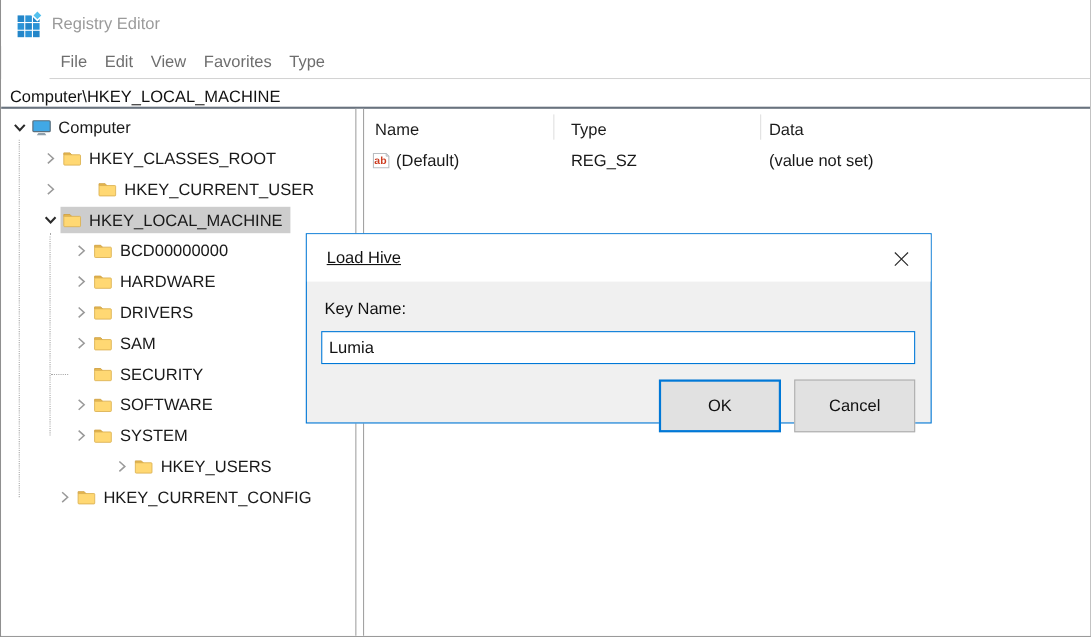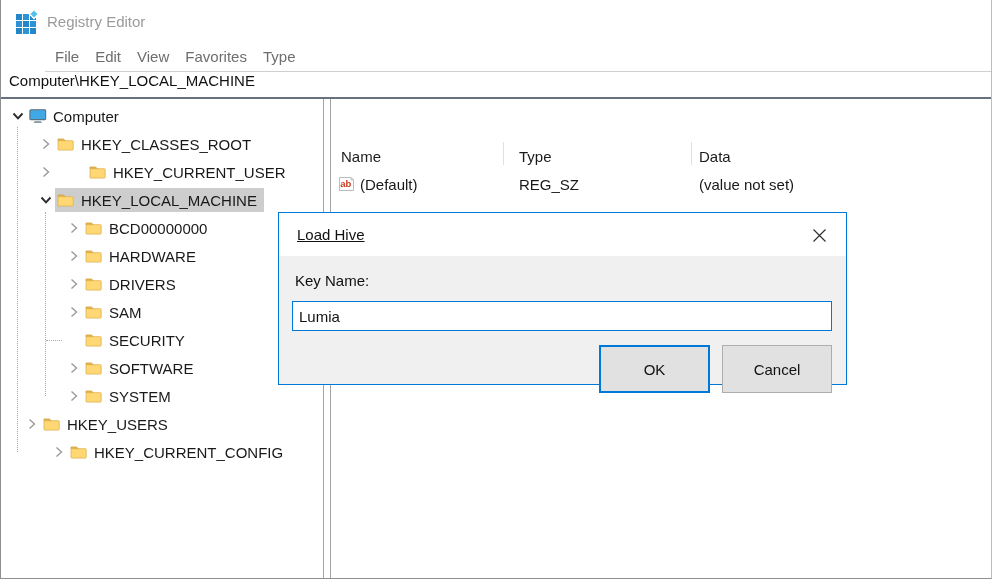--- a/index.html
+++ b/index.html
@@ -20,27 +20,27 @@
   }
   
   .titlebar{height:42px;display:flex;align-items:center;padding-left:12px;background:#fff;}
   .app-icon{width:26px;height:26px;margin-right:8px;display:inline-flex;}
   .win-title{font-size:15px;color:var(--title-text);}
   
   .menubar{height:30px;display:flex;align-items:center;padding-left:2px;
     border-bottom:1px solid #cfcfcf;margin-left:44px;}
   .menu-item{font-size:15px;color:var(--menu-text);padding:0 8px;line-height:29px;}
   
-  .addressbar{height:27px;display:flex;align-items:flex-start;padding-left:8px;
+  .addressbar{height:27px;display:flex;align-items:flex-end;padding-left:8px;
     border-bottom:2px solid #68727e;font-size:15px;color:#111;background:#fff;}
   
   .main{display:flex;height:480px;position:relative;background:#fff;}
   .tree-panel{width:322px;position:relative;overflow:hidden;padding-top:3px;}
   .splitter{width:8px;border-left:1px solid #a3a3a3;border-right:1px solid #a3a3a3;background:#fff;}
-  .list-panel{flex:1;position:relative;padding-top:4px;margin-top:38px;}
+  .list-panel{flex:1;position:relative;padding-top:4px;}
   
   .tree-row{height:28px;display:flex;align-items:center;font-size:15px;color:#191919;white-space:nowrap;}
   .chevron{width:18px;height:18px;display:inline-flex;align-items:center;justify-content:center;flex:0 0 18px;}
   .tree-content{display:inline-flex;align-items:center;height:24px;padding:0 7px 0 2px;}
   .tree-content.selected{background:var(--selection);}
   .tree-icon{width:18px;height:16px;display:inline-flex;align-items:center;margin-right:6px;}
   .guide{position:absolute;border-left:1px dotted #a8a8a8;width:0;}
   .guide-h{position:absolute;border-top:1px dotted #a8a8a8;height:0;}
   
   .list-header,.list-row{display:grid;grid-template-columns:172px 188px 1fr;align-items:center;}
@@ -276,21 +276,21 @@
           <span class="tree-content">
             <span class="tree-icon">
               <svg width="17" height="14" viewBox="0 0 17 14">
                 <path d="M1 2 h5.6 l1.8 2 H1 z" fill="#e6b74e" stroke="#d0a243" stroke-width="0.8"></path>
                 <rect x="1" y="3.7" width="15.2" height="9.4" rx="0.8" fill="#ffd873" stroke="#dcb253" stroke-width="0.8"></rect>
               </svg>
             </span>
             <span>SYSTEM</span>
           </span>
         </div>
-        <div class="tree-row" style="padding-left: 22px;">
+        <div class="tree-row" style="padding-left: 32px; justify-content: center;">
           <span class="chevron">
             <svg width="16" height="16" viewBox="0 0 16 16">
               <path d="M5.5 3.5 L10.5 8 L5.5 12.5" fill="none" stroke="#9a9a9a" stroke-width="1.4"></path>
             </svg>
           </span>
           <span class="tree-content">
             <span class="tree-icon">
               <svg width="17" height="14" viewBox="0 0 17 14">
                 <path d="M1 2 h5.6 l1.8 2 H1 z" fill="#e6b74e" stroke="#d0a243" stroke-width="0.8"></path>
                 <rect x="1" y="3.7" width="15.2" height="9.4" rx="0.8" fill="#ffd873" stroke="#dcb253" stroke-width="0.8"></rect>

